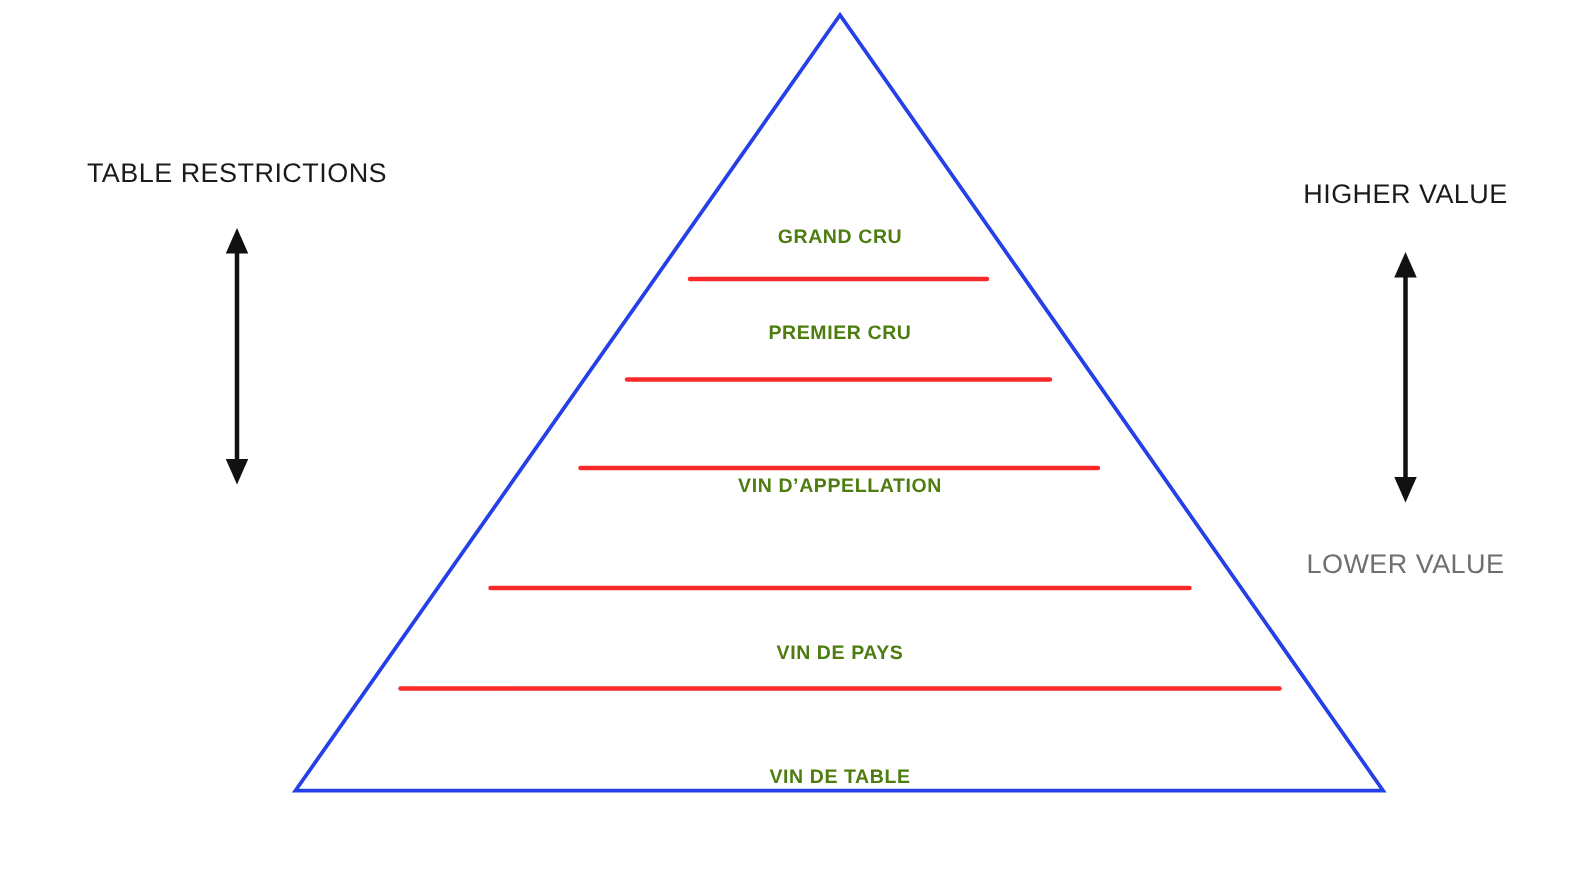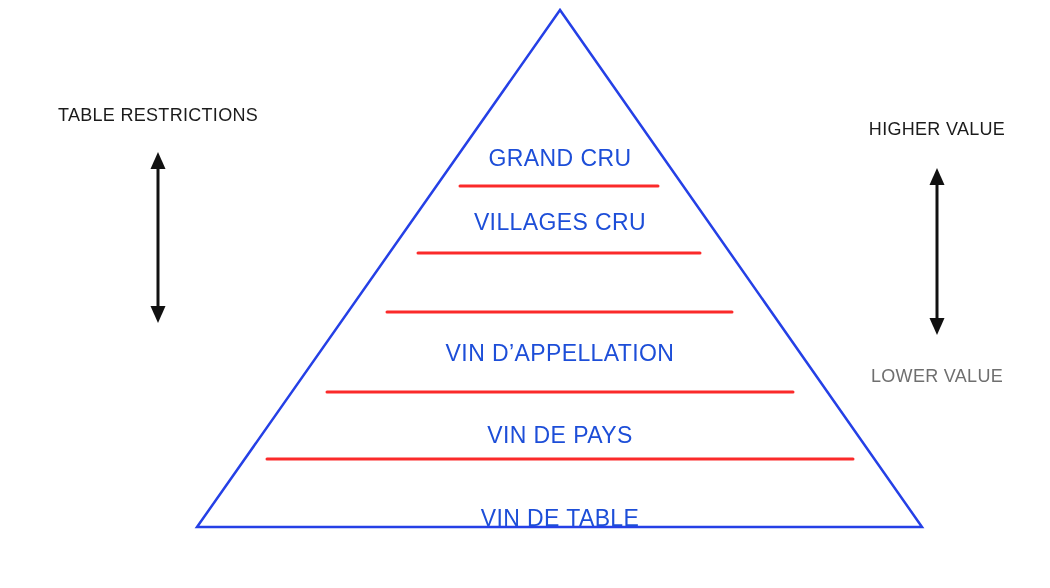--- a/index.html
+++ b/index.html
@@ -15,25 +15,25 @@
     position: absolute;
     left: 0; top: 0;
     width: 1050px;
     height: 588px;
   }
   .tier-label {
     position: absolute;
     left: 210px;
     width: 700px;
     text-align: center;
-    font-weight: 400;
-    font-size: 23px;
+    font-weight: 700;
+    font-size: 13px;
     line-height: 26px;
     letter-spacing: 0.4px;
-    color: #1d4ed8;
+    color: #4d7c0f;
     white-space: nowrap;
   }
   .side-label {
     position: absolute;
     width: 300px;
     text-align: center;
     font-weight: 400;
     font-size: 18px;
     letter-spacing: 0.3px;
     white-space: nowrap;
@@ -66,24 +66,24 @@
 
     <g>
       <line x1="937" y1="183" x2="937" y2="320" stroke-width="3" stroke="#111111"></line>
       <polygon points="937,168 929.5,185 944.5,185" fill="#111111"></polygon>
       <polygon points="937,335 929.5,318 944.5,318" fill="#111111"></polygon>
     </g>
   </svg>
 
   <div class="tier-label" style="top:145px;">GRAND CRU</div>
 
-  <div class="tier-label" style="top:209px;">VILLAGES CRU</div>
+  <div class="tier-label" style="top:209px;">PREMIER CRU</div>
 
 
-  <div class="tier-label" style="top:340px;">
+  <div class="tier-label" style="top:311px;">
     <div>VIN D’APPELLATION</div>
   </div>
 
   <div class="tier-label" style="top:422px;">VIN DE PAYS</div>
 
   <div class="tier-label" style="top:505px;">VIN DE TABLE</div>
 
   <div class="side-label dark pos-left" style="top:105px;">TABLE RESTRICTIONS</div>
 
 

